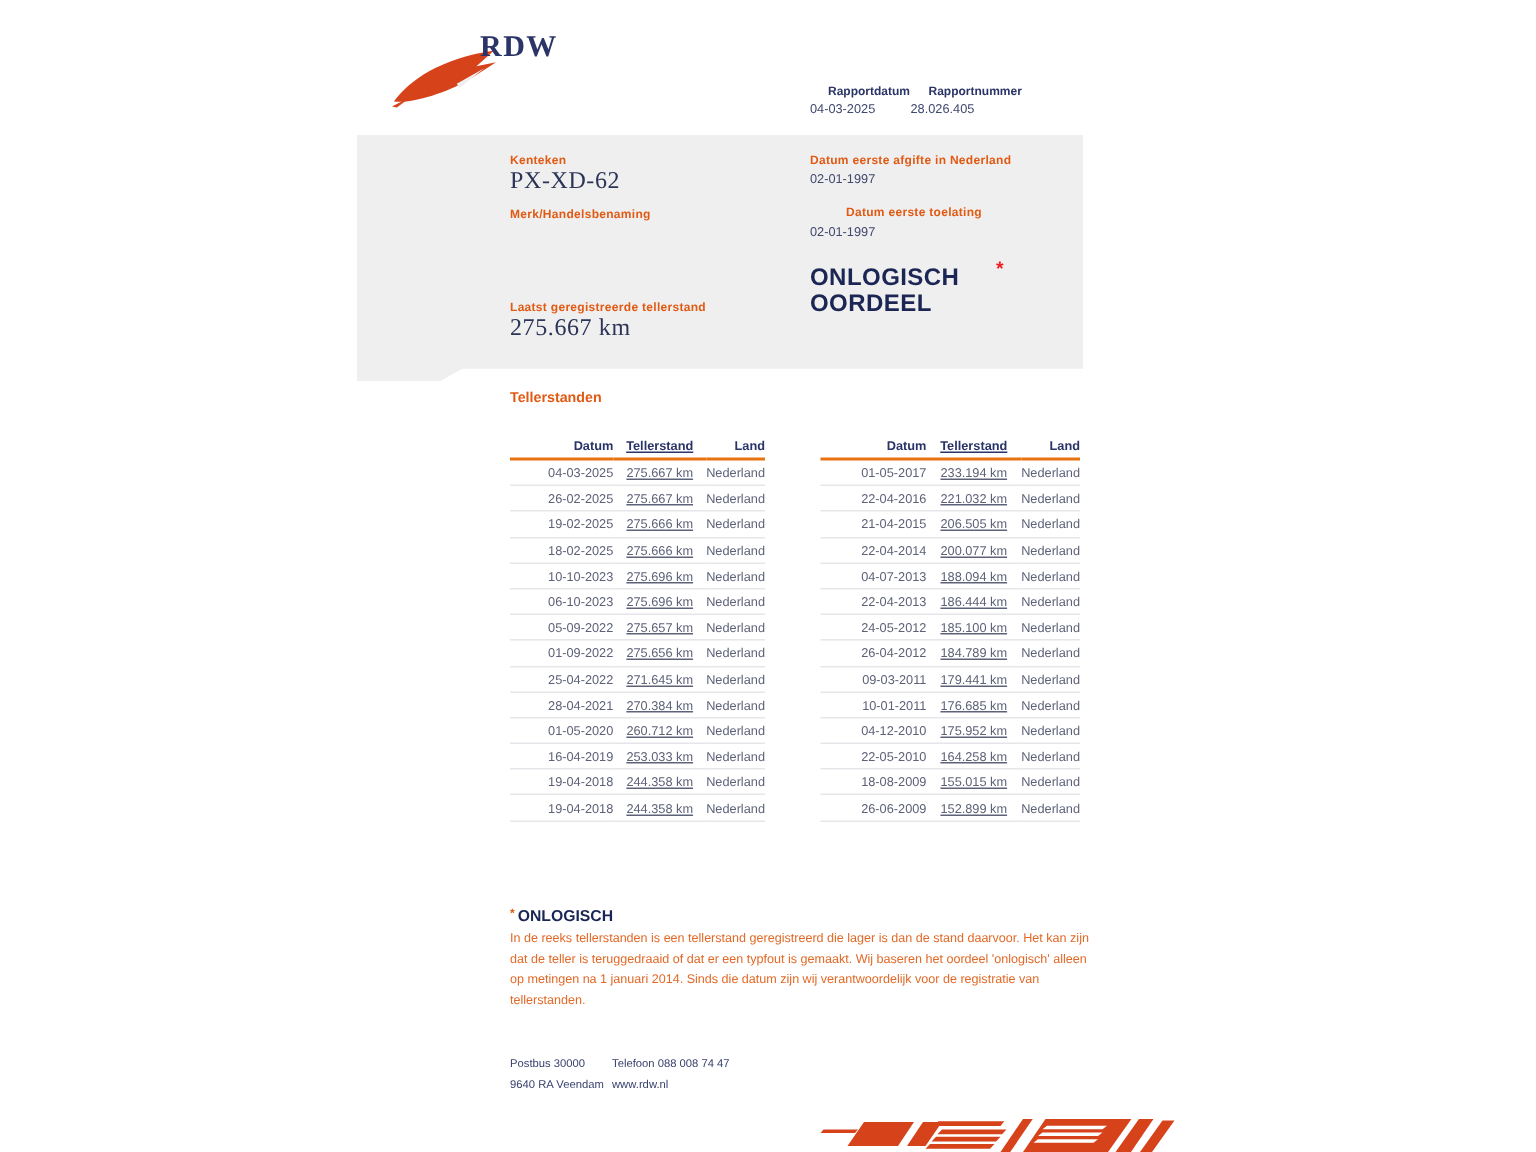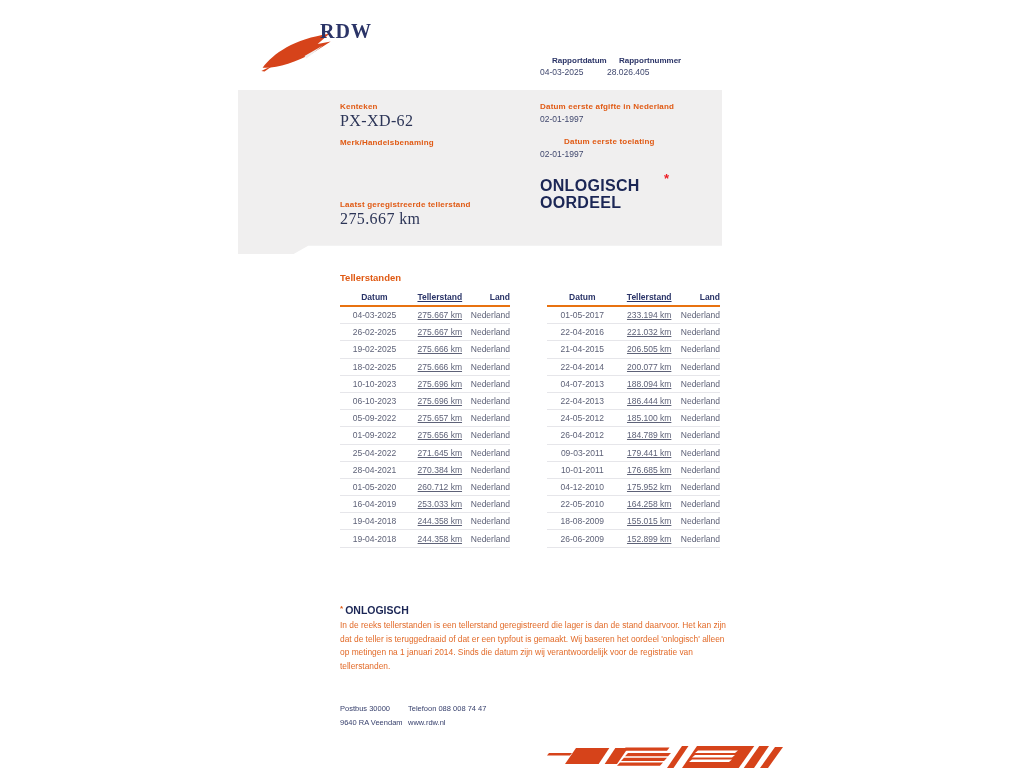--- a/index.html
+++ b/index.html
@@ -25,29 +25,29 @@
   }
   .olabel{position:absolute;font-size:8px;font-weight:bold;color:#E05A14;letter-spacing:.2px;}
   .sval{position:absolute;font-family:"Liberation Serif",serif;font-size:16px;color:#2C3557;letter-spacing:.4px;}
   .sval-small{position:absolute;font-size:8.5px;color:#40486E;}
   .merk{width:180px;line-height:22px;}
   .verdict{position:absolute;left:302px;top:88px;font-size:16px;font-weight:bold;color:#1B2655;
     line-height:16.5px;letter-spacing:.3px;}
   .red-star{position:absolute;left:426px;top:81px;color:#ED1C24;font-size:13px;font-weight:bold;}
 
   
-  .tbl-title{position:absolute;left:340px;top:272px;font-size:9.5px;font-weight:bold;color:#E05A14;}
+  .tbl-title{position:absolute;left:340px;top:260px;font-size:9.5px;font-weight:bold;color:#E05A14;}
   .mtable{position:absolute;top:290px;}
   .mtable.left{left:340px;width:170px;}
   .mtable.right{left:547px;width:173px;}
   .mtable table{width:100%;border-collapse:collapse;font-size:8.5px;color:#5E6278;}
   .mtable th{font-size:8.5px;font-weight:bold;color:#2A3468;text-align:left;
     border-bottom:2px solid #E87210;padding:2px 0 3px 0;}
   .mtable td{padding:3.1px 0;border-bottom:1px solid #E6E6EA;}
-  .mtable .c0{width:42%;text-align:center;}
+  .mtable .c0{width:42%;text-align:right;}
   .mtable .c1{width:37%;text-align:center;text-decoration:underline;}
   .mtable .c2{text-align:right;}
 
   
   .footnote-head{position:absolute;left:340px;top:604px;font-size:10.5px;font-weight:bold;color:#1B2655;}
   .footnote-head .fstar{color:#E05A14;font-size:8px;vertical-align:3px;margin-right:2px;}
   .footnote-text{position:absolute;left:340px;top:619px;width:394px;font-size:8.4px;
     line-height:13.5px;color:#E26A28;}
 
   

